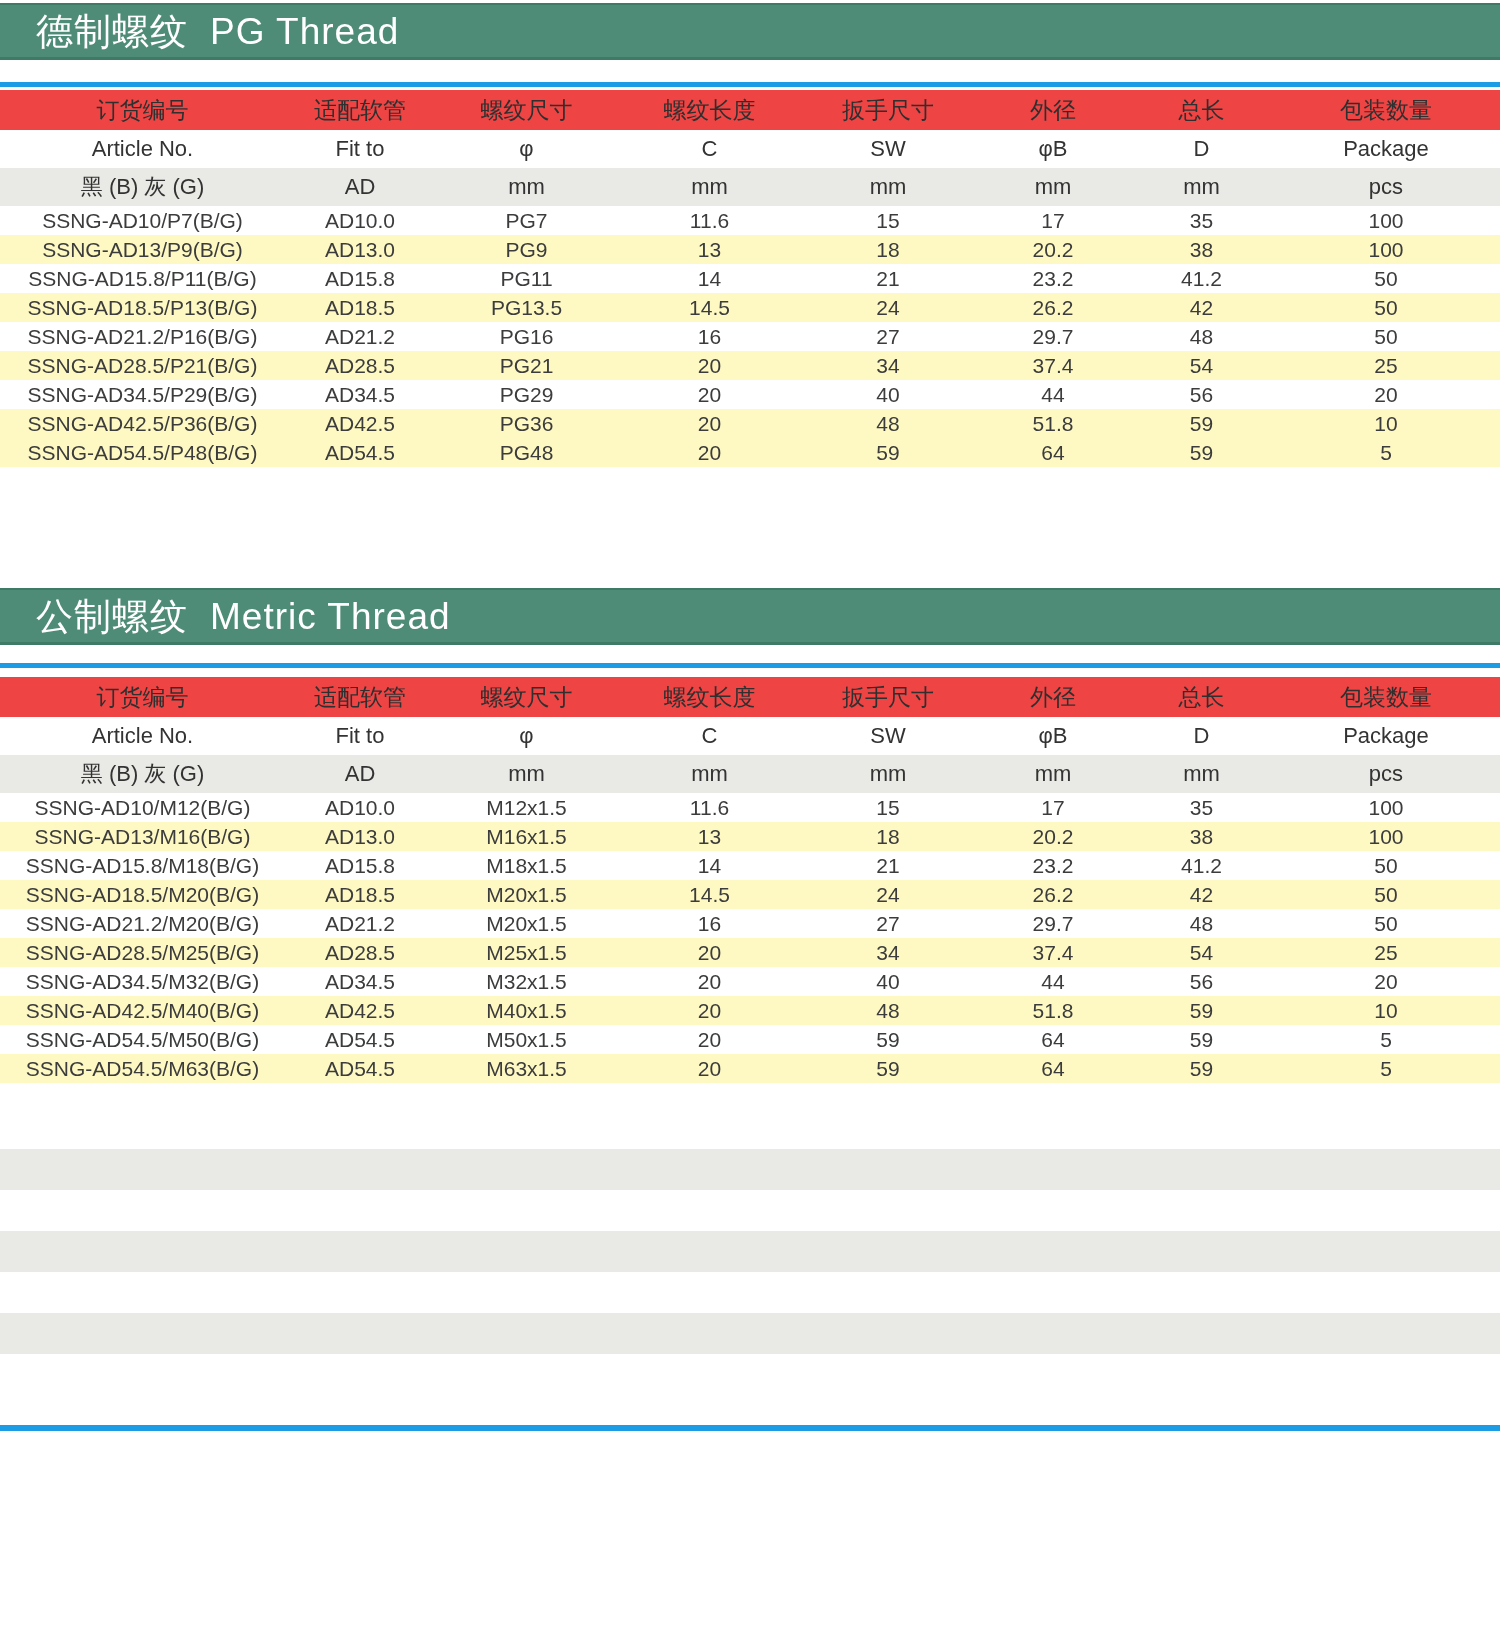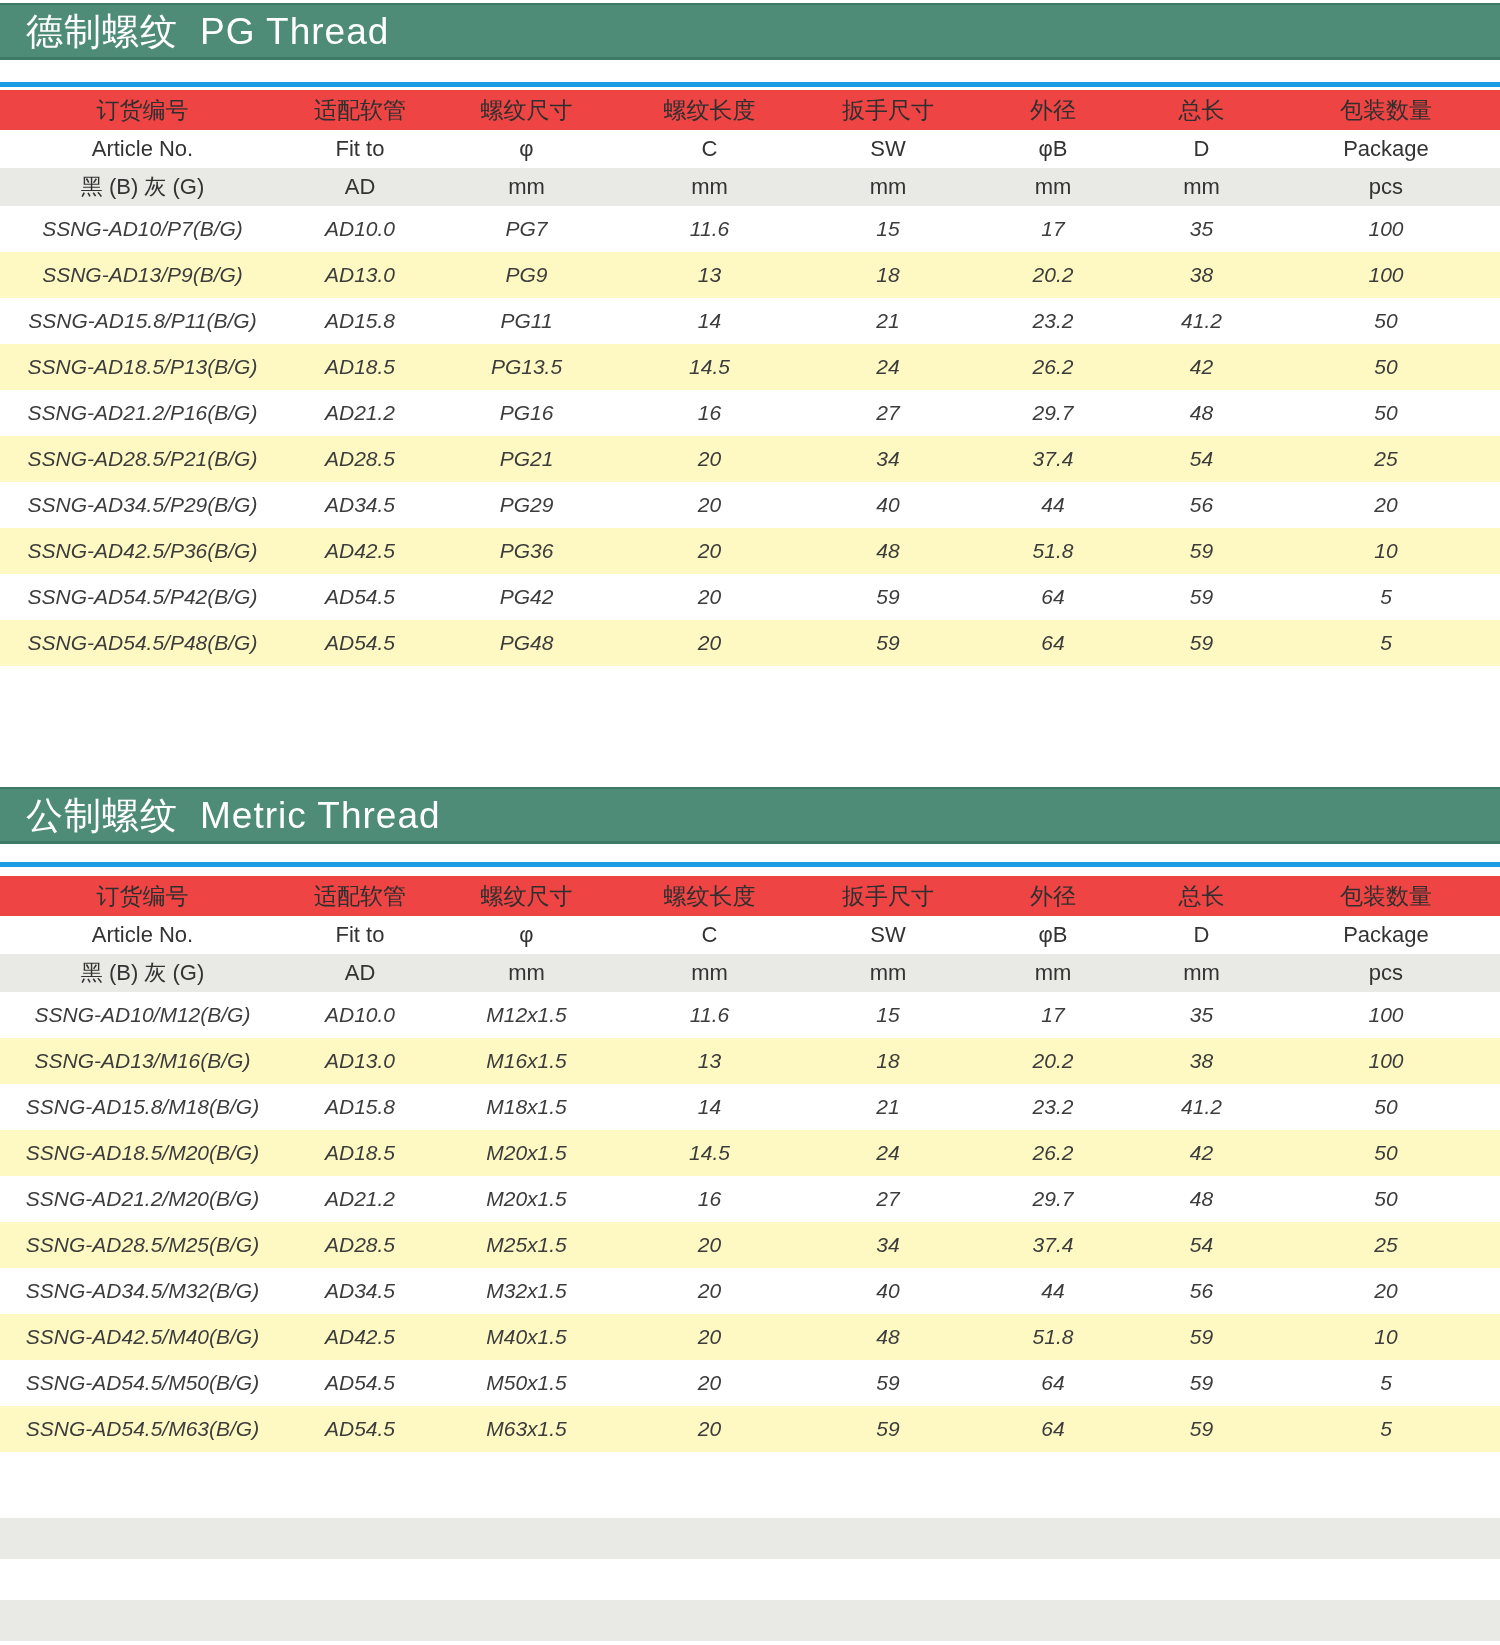--- a/index.html
+++ b/index.html
@@ -7,21 +7,21 @@
   #page{position:relative;width:1500px;height:1645px;background:#ffffff;overflow:hidden;}
 
   
   .banner{
     box-sizing:border-box;
     width:1500px;height:57px;
     background:#4e8c78;
     border-top:2px solid #3e7a66;
     border-bottom:3px solid #3e7a66;
     display:flex;align-items:center;
-    padding-left:26px;
+    padding-left:36px;
   }
   .banner-title{color:#ffffff;font-size:37px;letter-spacing:1px;white-space:nowrap;line-height:1;}
   .banner-title .en{margin-left:22px;}
 
   
   .rule{width:1500px;height:5px;background:#1b9ce5;}
 
   
   table.spec{
     width:1500px;border-collapse:collapse;table-layout:fixed;
@@ -38,21 +38,21 @@
   table.spec th,table.spec td{
     padding:0;margin:0;text-align:center;vertical-align:middle;
     font-weight:normal;white-space:nowrap;overflow:hidden;
   }
   tr.hrow-0{background:#ef4444;height:40px;}
   tr.hrow-0 th{font-size:23px;color:#2f2f2f;}
   tr.hrow-1{background:#ffffff;height:38px;border-radius:14px;}
   tr.hrow-1 th{font-size:22px;color:#333333;}
   tr.hrow-2{background:#e9e9e5;height:38px;}
   tr.hrow-2 th{font-size:22px;color:#333333;text-align:center;}
-  tr.drow{background:#ffffff;height:46px;font-style:italic;}
+  tr.drow{background:#ffffff;height:29px;}
   tr.drow.alt{background:#fef9c3;}
 
   
   .sp-top{height:3px;}
   .sp-banner1-rule{height:22px;}
   .sp-rule-table{height:3px;}
   .sp-table1-banner2{height:121px;}
   .sp-banner2-rule{height:18px;}
   .sp-rule-table2{height:9px;}
   .sp-table2-stripes{height:25px;}
@@ -197,30 +197,20 @@
         <tr class="drow alt">
           <td>SSNG-AD42.5/P36(B/G)</td>
           <td>AD42.5</td>
           <td>PG36</td>
           <td>20</td>
           <td>48</td>
           <td>51.8</td>
           <td>59</td>
           <td>10</td>
         </tr>
-        <tr class="drow">
-          <td>SSNG-AD54.5/P42(B/G)</td>
-          <td>AD54.5</td>
-          <td>PG42</td>
-          <td>20</td>
-          <td>59</td>
-          <td>64</td>
-          <td>59</td>
-          <td>5</td>
-        </tr>
         <tr class="drow alt">
           <td>SSNG-AD54.5/P48(B/G)</td>
           <td>AD54.5</td>
           <td>PG48</td>
           <td>20</td>
           <td>59</td>
           <td>64</td>
           <td>59</td>
           <td>5</td>
         </tr>

